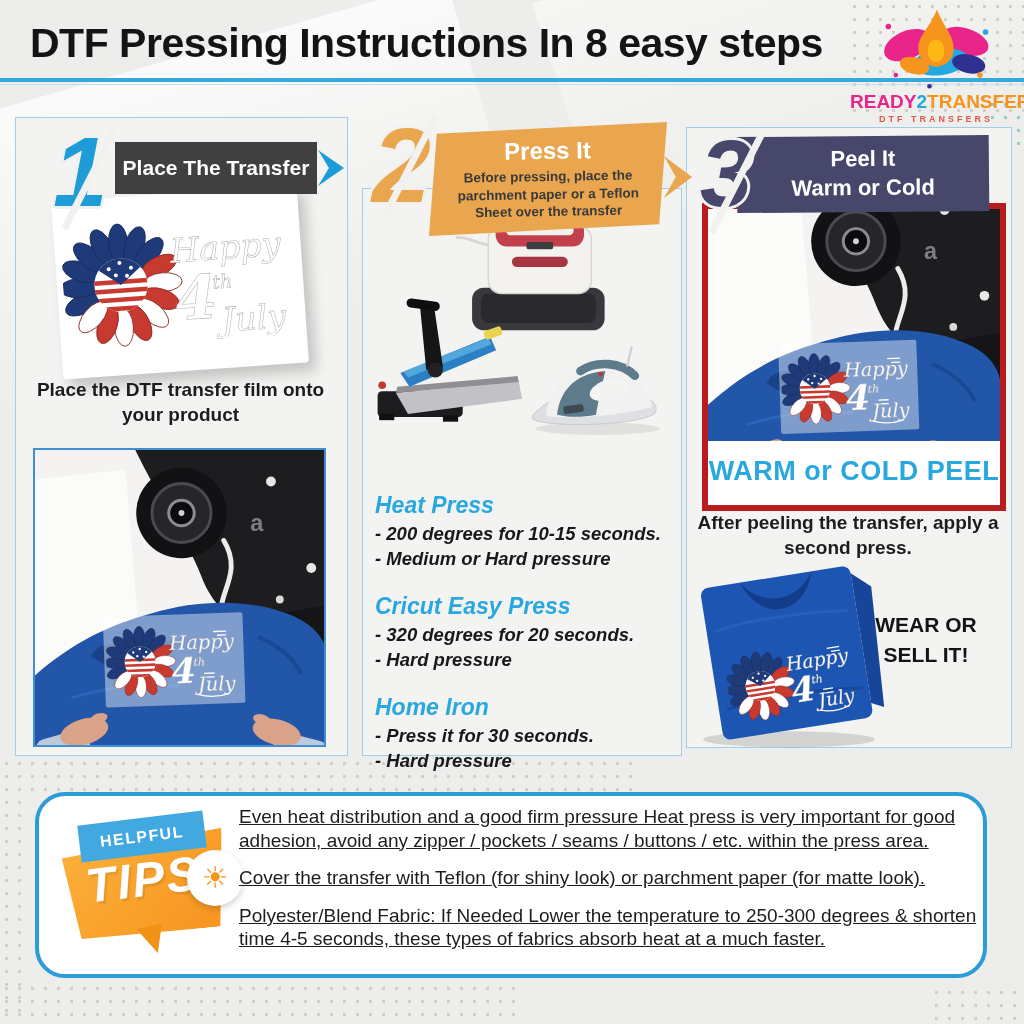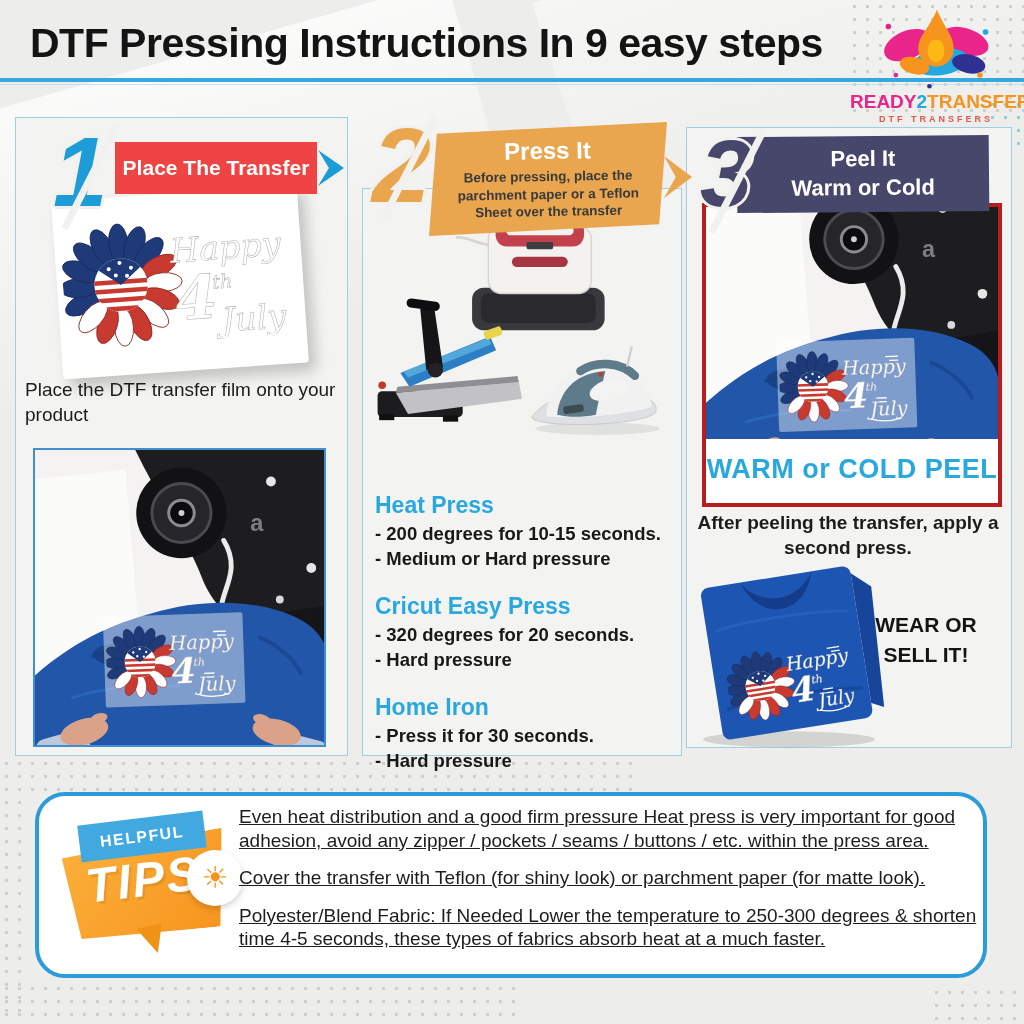--- a/index.html
+++ b/index.html
@@ -37,56 +37,56 @@
 
   .num{position:absolute;font-size:98px;line-height:.9;font-weight:800;font-style:italic;z-index:4;
        text-shadow:3px 0 0 #f1f1ef,-3px 0 0 #f1f1ef,0 3px 0 #f1f1ef,0 -3px 0 #f1f1ef,
                    2px 2px 0 #f1f1ef,-2px 2px 0 #f1f1ef,2px -2px 0 #f1f1ef,-2px -2px 0 #f1f1ef;}
   .num .slash{position:absolute;left:34px;top:-8px;width:7px;height:115px;background:#f1f1ef;
               transform:rotate(27deg);}
   .num1{left:53px;top:128px;color:#1E9CD7;}
   .num2{left:372px;top:118px;color:#EAA64F;font-size:106px;}
   .num3{left:700px;top:132px;color:#47476B;font-size:94px;}
 
-  .ribbon1{position:absolute;left:115px;top:142px;width:202px;height:52px;background:#ef4444;z-index:3;
+  .ribbon1{position:absolute;left:115px;top:142px;width:202px;height:52px;background:#404040;z-index:3;
            display:flex;align-items:center;justify-content:center;color:#fff;font-size:21px;font-weight:800;}
   .chev{position:absolute;z-index:3;clip-path:polygon(0 0,100% 50%,0 100%,42% 50%);}
   .chev1{left:318px;top:150px;width:26px;height:36px;background:#1E9CD7;}
 
   .banner2{position:absolute;left:428px;top:124px;width:240px;height:110px;background:#EAA64F;z-index:3;
            clip-path:polygon(4% 7%,100% 0,96% 93%,0 100%);display:flex;flex-direction:column;
            align-items:center;justify-content:center;text-align:center;transform:rotate(-1deg);}
   .banner2-title{font-size:24px;font-weight:800;color:#fff;margin-bottom:3px;}
   .banner2-note{font-size:13.5px;font-weight:700;color:#3a3a3a;line-height:1.3;width:210px;}
   .chev2{left:664px;top:156px;width:28px;height:42px;background:#EAA64F;}
 
   .banner3{position:absolute;left:737px;top:136px;width:252px;height:76px;background:#47476B;z-index:3;
            display:flex;flex-direction:column;align-items:center;justify-content:center;
            color:#fff;font-size:22px;font-weight:800;line-height:1.3;transform:rotate(-.5deg);}
 
   
   .film{position:absolute;left:57px;top:193px;width:246px;height:178px;transform:rotate(-4deg);z-index:2;
         background:#fff;box-shadow:7px 9px 14px rgba(0,0,0,.2);border-radius:3px;}
   .film svg{position:absolute;left:6px;top:14px;width:234px;height:148px;}
-  .caption1{position:absolute;left:25px;top:377px;width:311px;font-size:19px;
-            font-weight:400;color:#1c1c1c;line-height:1.32;z-index:2;}
+  .caption1{position:absolute;left:25px;top:377px;width:311px;text-align:center;font-size:19px;
+            font-weight:700;color:#1c1c1c;line-height:1.32;z-index:2;}
   .photo1{position:absolute;left:33px;top:448px;width:289px;height:295px;border:2px solid #3f8fd2;z-index:2;}
   .photo1 svg,.photo3-img svg{width:100%;height:100%;display:block;}
 
   
   .img-easypress{position:absolute;left:450px;top:214px;width:162px;height:130px;z-index:2;}
   .img-clam{position:absolute;left:370px;top:294px;width:152px;height:168px;z-index:2;}
   .img-iron{position:absolute;left:526px;top:340px;width:140px;height:108px;z-index:2;}
   .methods{position:absolute;left:375px;top:492px;width:296px;z-index:2;}
-  .method{margin-bottom:21px;}
+  .method{margin-bottom:21px;font-style:italic;}
   .method-name{font-size:23px;font-weight:800;color:#29A8DF;margin-bottom:3px;}
   .method-line{font-size:18.5px;font-weight:800;color:#181818;line-height:1.35;}
 
   
-  .photo3{position:absolute;left:702px;top:203px;width:292px;height:296px;border:4px solid #b91c1c;
+  .photo3{position:absolute;left:702px;top:203px;width:292px;height:296px;border:6px solid #b91c1c;
           background:#fff;z-index:2;}
   .photo3-img{width:100%;height:232px;overflow:hidden;}
   .peel-label{height:60px;display:flex;align-items:center;justify-content:center;
               font-size:27px;font-weight:800;color:#29A8DF;letter-spacing:.5px;}
   .caption3{position:absolute;left:692px;top:510px;width:312px;text-align:center;font-size:19px;
             font-weight:800;color:#1c1c1c;line-height:1.32;z-index:2;}
   .folded{position:absolute;left:688px;top:546px;width:202px;height:205px;z-index:2;}
   .folded svg{width:100%;height:100%;}
   .ready{position:absolute;left:845px;top:610px;width:162px;text-align:center;font-size:21px;
          font-weight:800;color:#141414;line-height:1.45;z-index:2;}
@@ -261,21 +261,21 @@
 
   <div class="sweep"></div>
   <div class="sweep2"></div>
   <div class="dots" style="left:848px;top:0;width:176px;height:122px;"></div>
   <div class="dots dots-teal" style="left:986px;top:98px;width:38px;height:54px;"></div>
   <div class="dots" style="left:0;top:757px;width:640px;height:34px;"></div>
   <div class="dots" style="left:0;top:757px;width:26px;height:264px;"></div>
   <div class="dots" style="left:0;top:982px;width:520px;height:42px;"></div>
   <div class="dots" style="left:930px;top:986px;width:94px;height:38px;"></div>
 
-  <div class="title">DTF Pressing Instructions In 9 easy steps</div>
+  <div class="title">DTF Pressing Instructions In 8 easy steps</div>
   <div class="title-rule"></div>
   <div class="title-rule2"></div>
 
   <div class="logo">
     <svg width="130" height="86" viewBox="0 0 130 92">
       <ellipse cx="34" cy="44" rx="26" ry="15" fill="#E9258C" transform="rotate(-24 34 44)"></ellipse>
       <ellipse cx="96" cy="40" rx="26" ry="14" fill="#E9258C" transform="rotate(18 96 40)"></ellipse>
       <ellipse cx="70" cy="62" rx="30" ry="14" fill="#24A8E0" transform="rotate(-8 70 62)"></ellipse>
       <ellipse cx="100" cy="64" rx="18" ry="10" fill="#2E3192" transform="rotate(12 100 64)"></ellipse>
       <ellipse cx="42" cy="66" rx="16" ry="9" fill="#F7941E" transform="rotate(14 42 66)"></ellipse>

